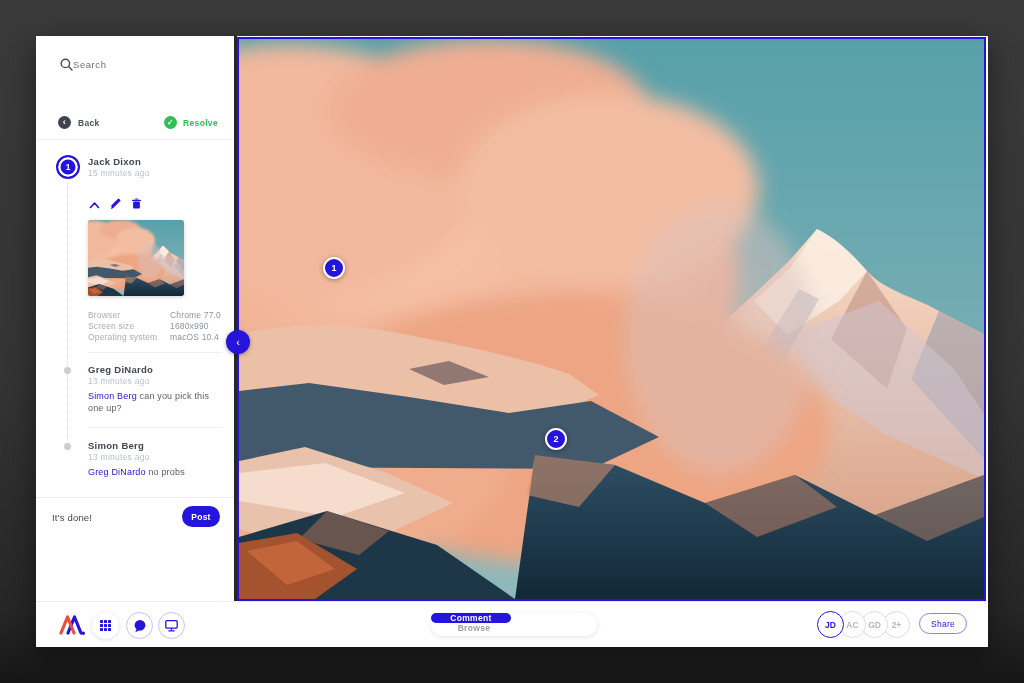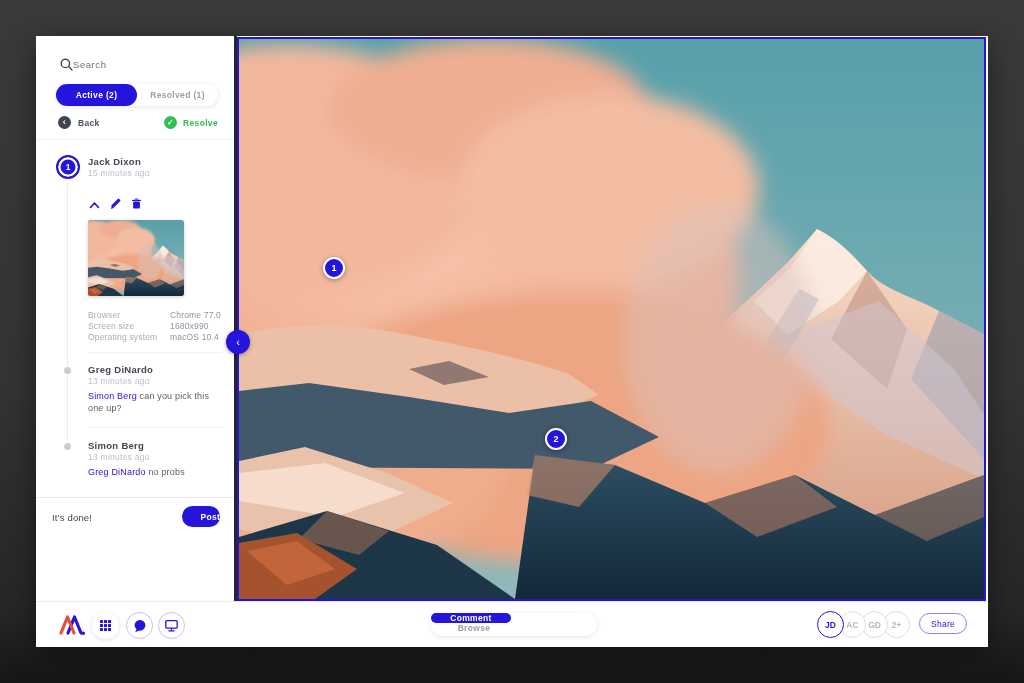--- a/index.html
+++ b/index.html
@@ -60,21 +60,21 @@
   .thumb svg { display:block; width:100%; height:100%; }
   .meta { position:absolute; left:52px; top:274px; width:134px; }
   .meta-row { display:flex; font-size:8.5px; line-height:11px; letter-spacing:.02em; }
   .meta-row .ml { width:82px; color:#a7adb6; }
   .meta-row .mv { color:#8d939e; }
   .t-dot { position:absolute; left:28px; width:7px; height:7px; border-radius:50%; background:#c9ced5; }
   
   .composer input { position:absolute; left:16px; top:471px; width:120px; height:20px; border:none; outline:none;
     font-family:inherit; font-size:9.5px; color:#3f4650; letter-spacing:.02em; }
   .post-btn { position:absolute; right:14px; top:470px; width:38px; height:21px; border:none; border-radius:11px;
-    background:var(--accent); color:#fff; font-family:inherit; font-size:8.5px; font-weight:700; cursor:pointer; letter-spacing:.03em;text-align:right;}
+    background:var(--accent); color:#fff; font-family:inherit; font-size:8.5px; font-weight:700; cursor:pointer; letter-spacing:.03em;}
   
   .dark-strip { position:absolute; left:198px; top:0; width:3px; height:565px; background:#262626; }
   .canvas { position:absolute; left:201px; top:1px; width:749px; height:564px;
     border:2px solid var(--accent); background:#6fa9b1; }
   .canvas > svg.scene { position:absolute; left:0; top:0; width:100%; height:100%; }
   .pin {
     position:absolute; width:22px; height:22px; border-radius:50%; background:var(--accent);
     border:2px solid #fff; box-shadow:0 1px 5px rgba(0,0,0,.35); color:#fff; font-size:9px; font-weight:700;
     display:flex; align-items:center; justify-content:center; cursor:pointer; padding:0;
   }
@@ -182,24 +182,20 @@
   <aside class="sidebar">
 
     <div class="search-row">
       <svg width="13" height="13" viewBox="0 0 13 13">
         <circle cx="5.4" cy="5.4" r="4.2" fill="none" stroke="#454b55" stroke-width="1.4"></circle>
         <line x1="8.6" y1="8.6" x2="12" y2="12" stroke="#454b55" stroke-width="1.4" stroke-linecap="round"></line>
       </svg>
       <input type="text" placeholder="Search" style="">
     </div>
 
-    <div class="tabs">
-      <button class="tab active">Active (2)</button>
-      <button class="tab">Resolved (1)</button>
-    </div>
 
     <div class="thread-nav">
       <button class="back-btn">
         <span class="circ-ic back-ic">‹</span>
         <span>Back</span>
       </button>
       <button class="resolve-btn">
         <span class="circ-ic resolve-ic">✓</span>
         <span>Resolve</span>
       </button>

